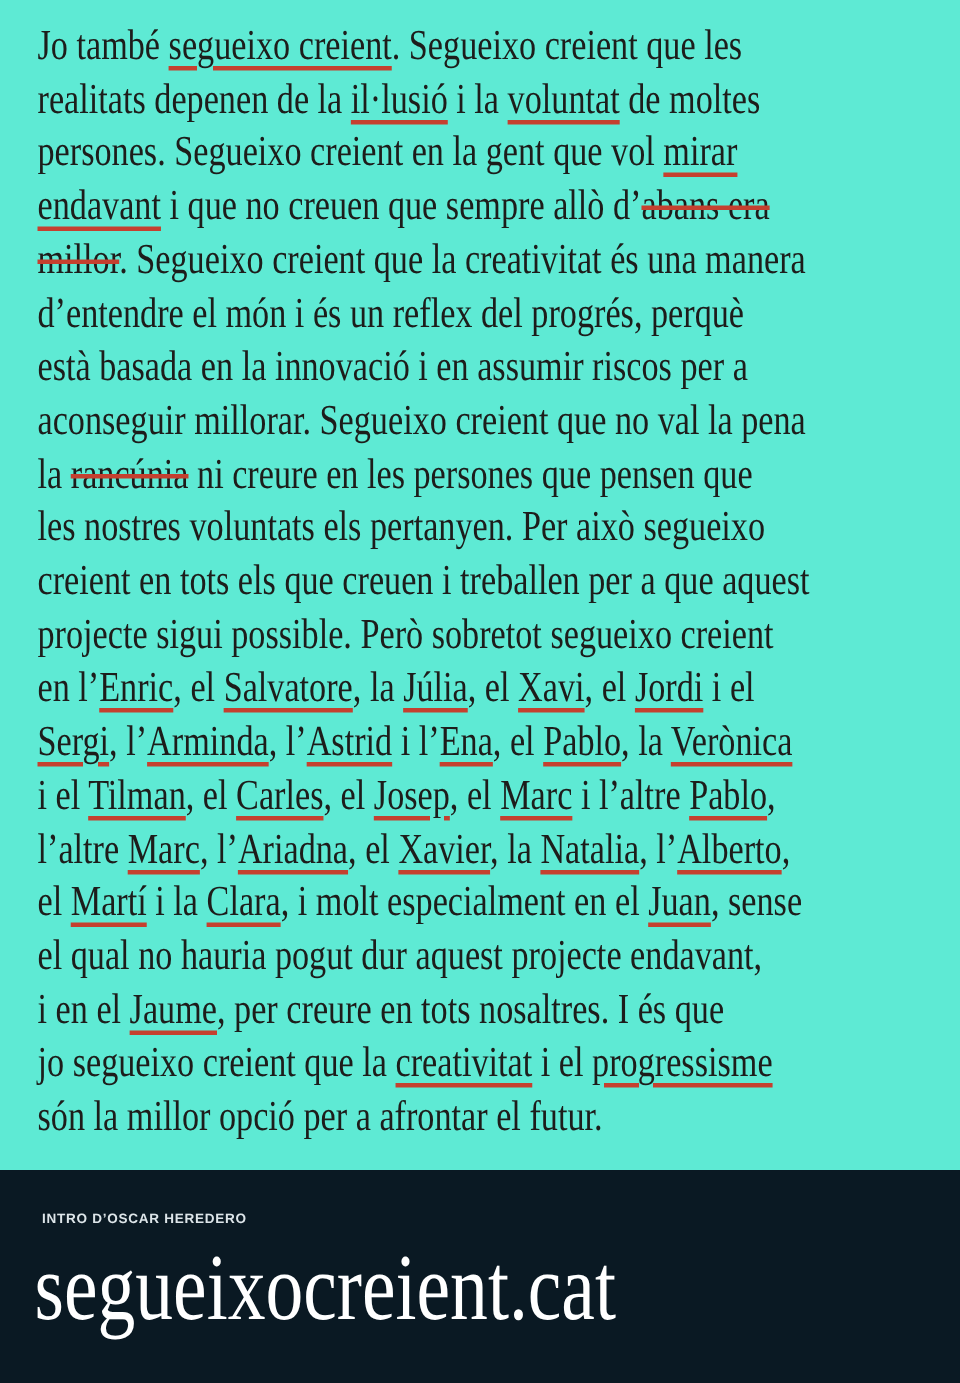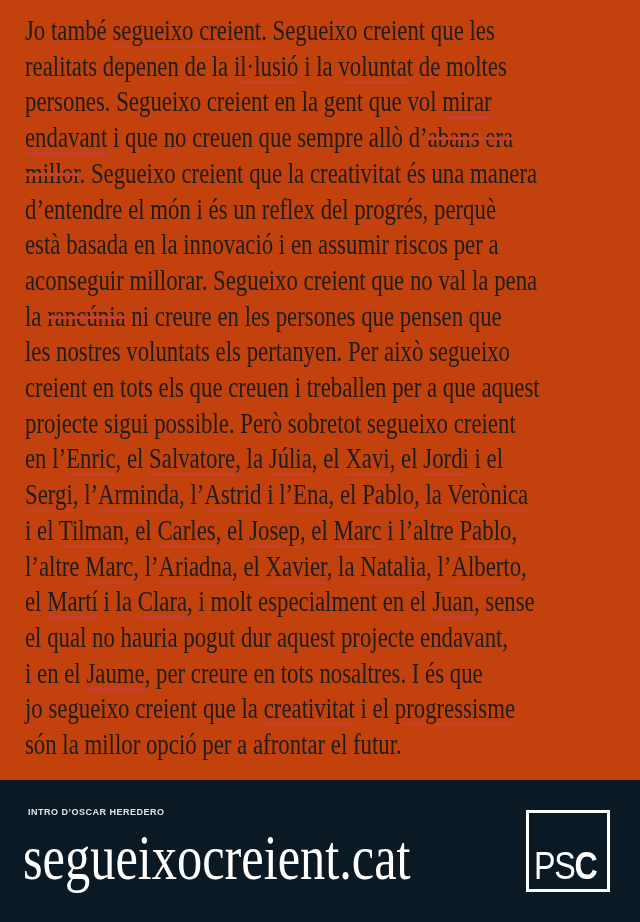--- a/index.html
+++ b/index.html
@@ -1,17 +1,17 @@
 <!DOCTYPE html>
 <html><head>
 <meta charset="utf-8">
 <style>
   html,body{margin:0;padding:0;background:#e9e9e9;}
   .poster{
-    position:relative;width:640px;height:922px;background:#c2410c;
+    position:relative;width:640px;height:922px;background:#5eead4;
     overflow:hidden;font-family:"Liberation Serif",serif;
   }
   .body-text{
     position:absolute;left:25px;top:13px;width:800px;
     transform:scaleX(0.8);transform-origin:top left;
     font-size:28.5px;line-height:35.7px;color:#1d1d1b;
   }
   .line{white-space:nowrap;}
   .u{
     text-decoration:underline;
@@ -77,18 +77,15 @@
       <div class="line"><span>el </span><span class="u">Martí</span><span> i la </span><span class="u">Clara</span><span>, i molt especialment en el </span><span class="u">Juan</span><span>, sense</span></div>
       <div class="line"><span>el qual no hauria pogut dur aquest projecte endavant,</span></div>
       <div class="line"><span>i en el </span><span class="u">Jaume</span><span>, per creure en tots nosaltres. I és que</span></div>
       <div class="line"><span>jo segueixo creient que la </span><span class="u">creativitat</span><span> i el </span><span class="u">progressisme</span></div>
       <div class="line"><span>són la millor opció per a afrontar el futur.</span></div>
     </div>
 
   <div class="banner">
     <div class="credit">INTRO D’OSCAR HEREDERO</div>
     <div class="site">segueixocreient.cat</div>
-    <div class="psc-logo">
-      <div class="psc-text"><span class="ps">PS</span><span class="c">C</span></div>
-    </div>
   </div>
 
 </div>
 
 </body></html>

